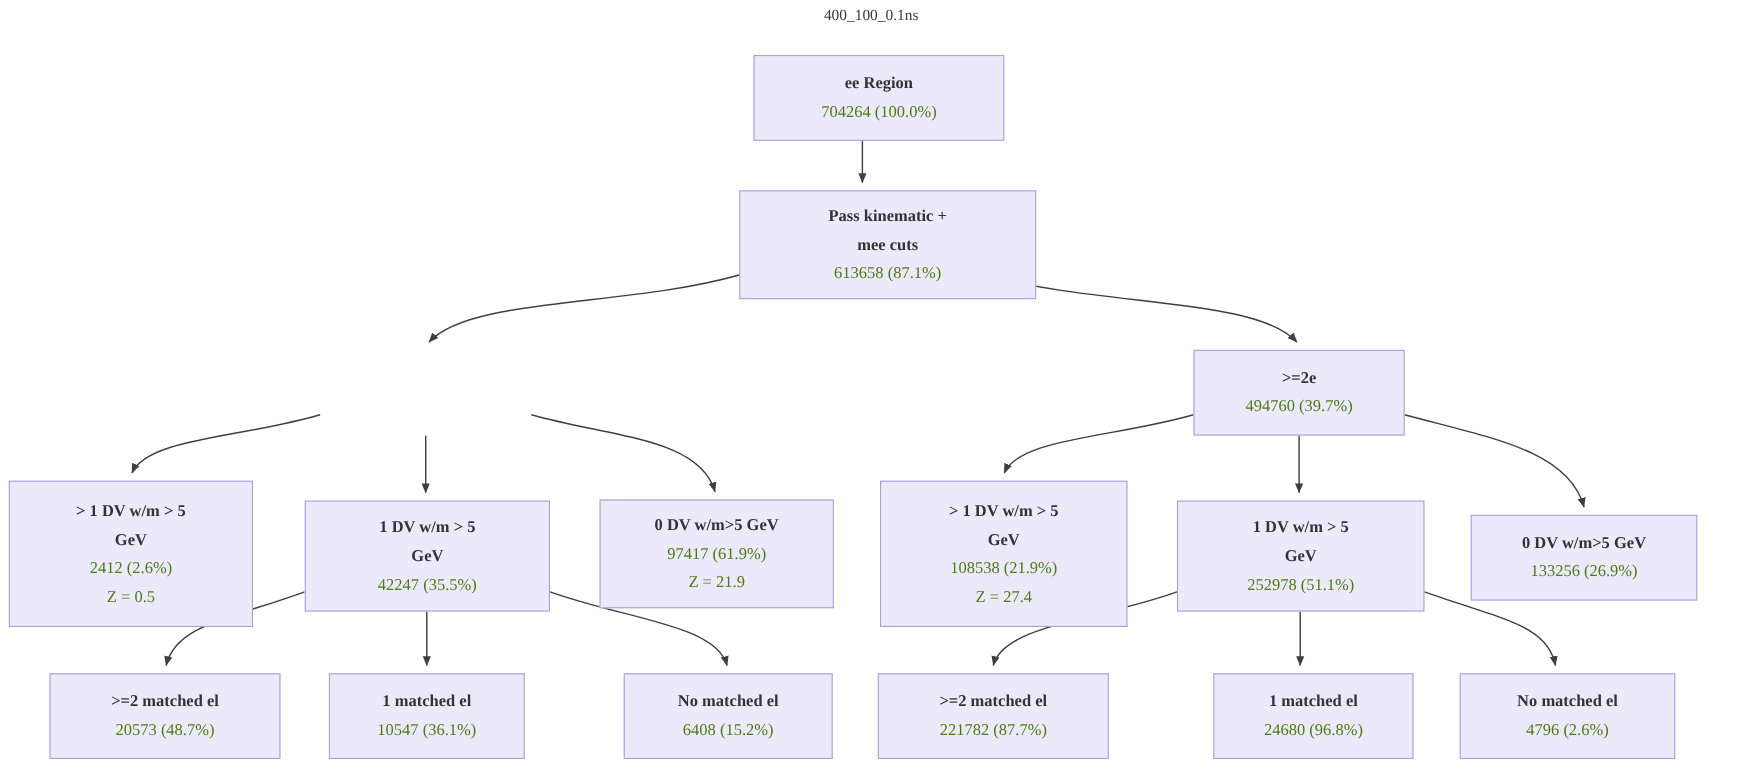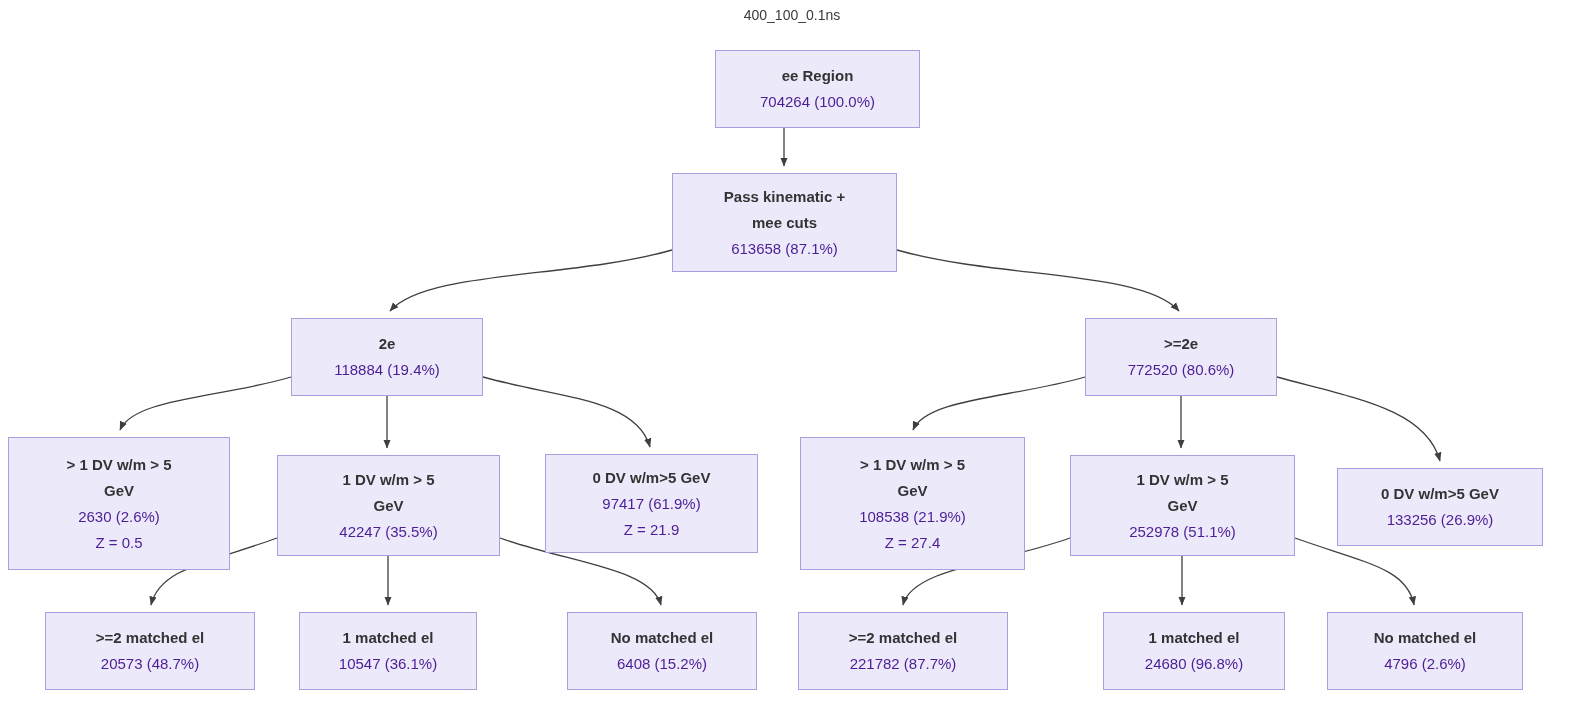--- a/index.html
+++ b/index.html
@@ -1,44 +1,44 @@
 <!DOCTYPE html>
 <html><head>
 <meta charset="utf-8">
 <style>
   html,body{margin:0;padding:0;background:#ffffff;}
   .canvas{
     position:relative;
     width:1584px;height:708px;
     background:#ffffff;
-    font-family:Liberation Sans, sans-serif;
+    font-family:Liberation Serif, serif;
     color:#333333;
     overflow:hidden;
   }
   .diagram-title{
     position:absolute;left:0;top:7px;width:1584px;
     text-align:center;font-size:14px;color:#3a3a3a;
   }
   .edges{position:absolute;left:0;top:0;width:1584px;height:708px;z-index:1;}
   .node{
     position:absolute;z-index:2;
     box-sizing:border-box;
     background:#ece9fb;
     border:1px solid #ac9ede;
     display:flex;flex-direction:column;
     align-items:center;justify-content:center;
     text-align:center;
     font-size:15px;line-height:26px;
   }
   .node .label{font-weight:bold;white-space:pre-line;color:#333333;}
-  .node .value,.node .zscore{font-weight:normal;color:#4c1d95;white-space:pre-line;}
+  .node .value,.node .zscore{font-weight:normal;color:#4d7c0f;white-space:pre-line;}
 
   
-  #n-ee      {left:715px; top:50px;  width:205px; height:78px;}
-  #n-pass    {left:672px; top:173px; width:225px; height:99px;}
+  #n-ee      {left:685px; top:50px;  width:228px; height:78px;}
+  #n-pass    {left:672px; top:173px; width:270px; height:99px;}
   #n-2e      {left:291px; top:318px; width:192px; height:78px;}
   #n-ge2e    {left:1085px;top:318px; width:192px; height:78px;}
   #n-l-gt1dv {left:8px;   top:437px; width:222px; height:133px;}
   #n-l-1dv   {left:277px; top:455px; width:223px; height:101px;}
   #n-l-0dv   {left:545px; top:454px; width:213px; height:99px;}
   #n-r-gt1dv {left:800px; top:437px; width:225px; height:133px;}
   #n-r-1dv   {left:1070px;top:455px; width:225px; height:101px;}
   #n-r-0dv   {left:1337px;top:468px; width:206px; height:78px;}
   #n-l-ge2m  {left:45px;  top:612px; width:210px; height:78px;}
   #n-l-1m    {left:299px; top:612px; width:178px; height:78px;}
@@ -83,34 +83,30 @@
     <span class="label">ee Region</span>
     <span class="value">704264 (100.0%)</span>
   </div>
 
   <div class="node" id="n-pass">
     <span class="label">Pass kinematic +
 mee cuts</span>
     <span class="value">613658 (87.1%)</span>
   </div>
 
-  <div class="node" id="n-2e">
-    <span class="label">2e</span>
-    <span class="value">118884 (19.4%)</span>
-  </div>
 
   <div class="node" id="n-ge2e">
     <span class="label">&gt;=2e</span>
-    <span class="value">772520 (80.6%)</span>
+    <span class="value">494760 (39.7%)</span>
   </div>
 
   <div class="node" id="n-l-gt1dv">
     <span class="label">&gt; 1 DV w/m &gt; 5
 GeV</span>
-    <span class="value">2630 (2.6%)</span>
+    <span class="value">2412 (2.6%)</span>
     <span class="zscore">Z = 0.5</span>
   </div>
 
   <div class="node" id="n-l-1dv">
     <span class="label">1 DV w/m &gt; 5
 GeV</span>
     <span class="value">42247 (35.5%)</span>
   </div>
 
   <div class="node" id="n-l-0dv">

